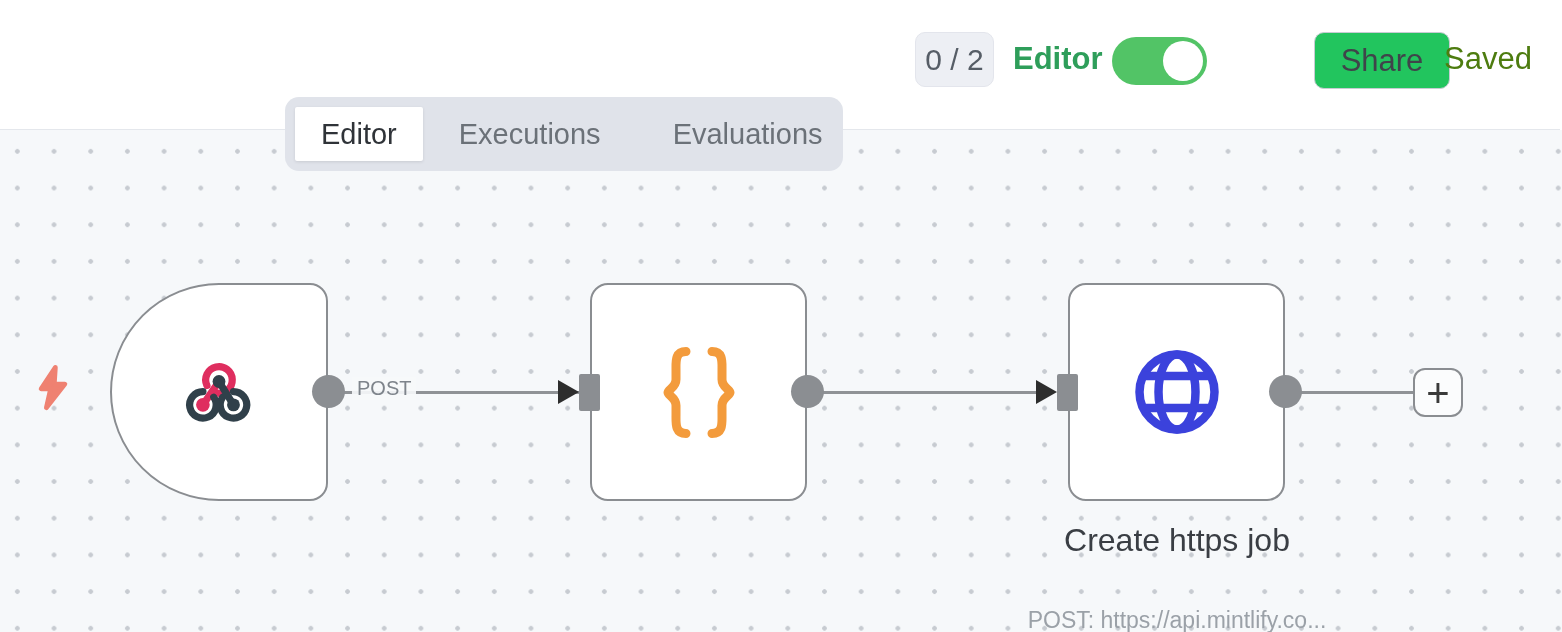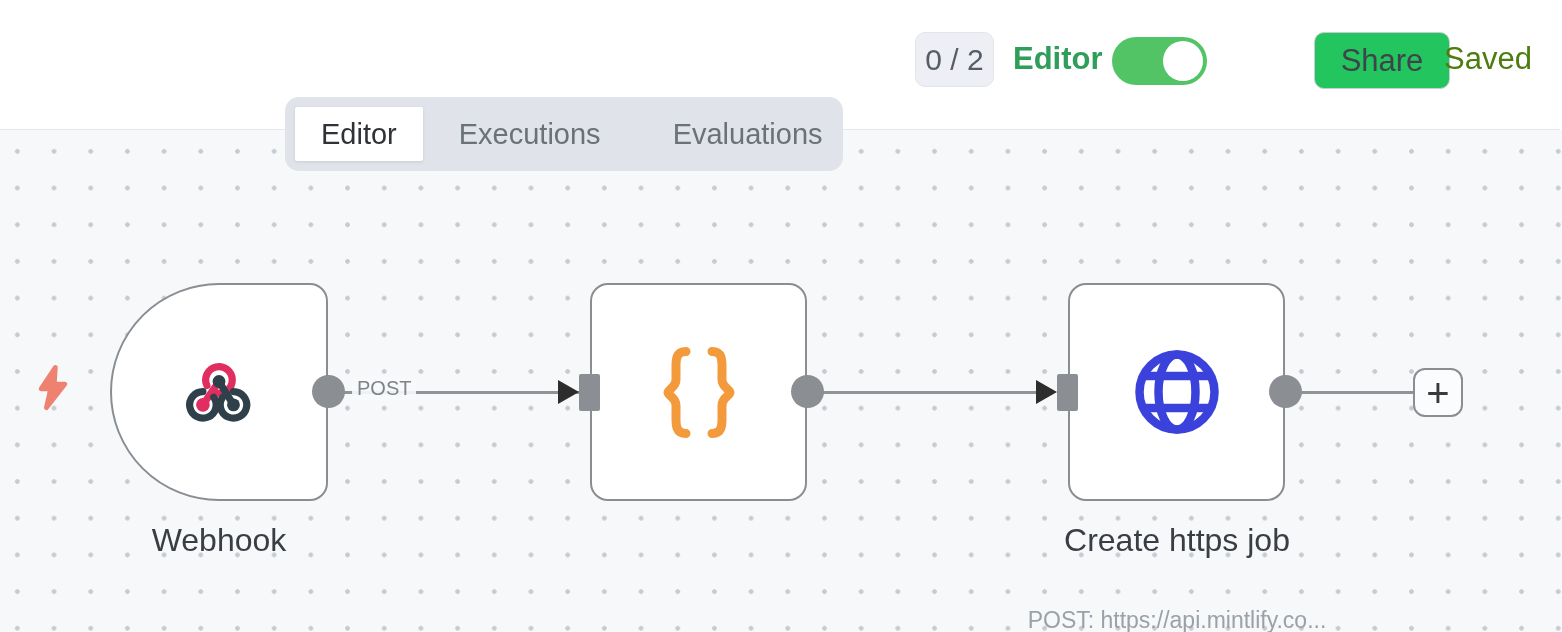--- a/index.html
+++ b/index.html
@@ -107,21 +107,20 @@
           <line x1="26" y1="62" x2="46" y2="33" stroke="#df2e5f" stroke-width="9" stroke-linecap="round"></line>
           <circle cx="26" cy="62" r="8.5" fill="#df2e5f"></circle>
           <path d="M 64 45.5 A 16.5 16.5 0 1 1 50.5 52.5" stroke="#30404a" stroke-width="9" stroke-linecap="round"></path>
           <path d="M 39.5 52.5 A 16.5 16.5 0 1 1 26 45.5" stroke="#30404a" stroke-width="9" stroke-linecap="round"></path>
           <line x1="46" y1="33" x2="64" y2="62" stroke="#30404a" stroke-width="9" stroke-linecap="round"></line>
           <circle cx="46" cy="33" r="8" fill="#30404a"></circle>
           <circle cx="64" cy="62" r="8" fill="#30404a"></circle>
         </svg>
       </span>
     </div>
-    <div class="node-title" style="left:219px;">Webhook</div>
 
     <div class="out-dot" style="left:312px;"></div>
     <div class="edge" style="left:344px; width:235px;"></div>
     <div class="edge-label">POST</div>
     <div class="edge-arrow" style="left:558px;"></div>
     <div class="in-rect" style="left:579px;"></div>
 
     <div class="node" style="left:590px; width:217px;">
       <span>
         <svg width="92" height="95" viewBox="0 0 92 94" fill="none" stroke="#f39b3c" stroke-width="9" stroke-linecap="round" stroke-linejoin="round">

